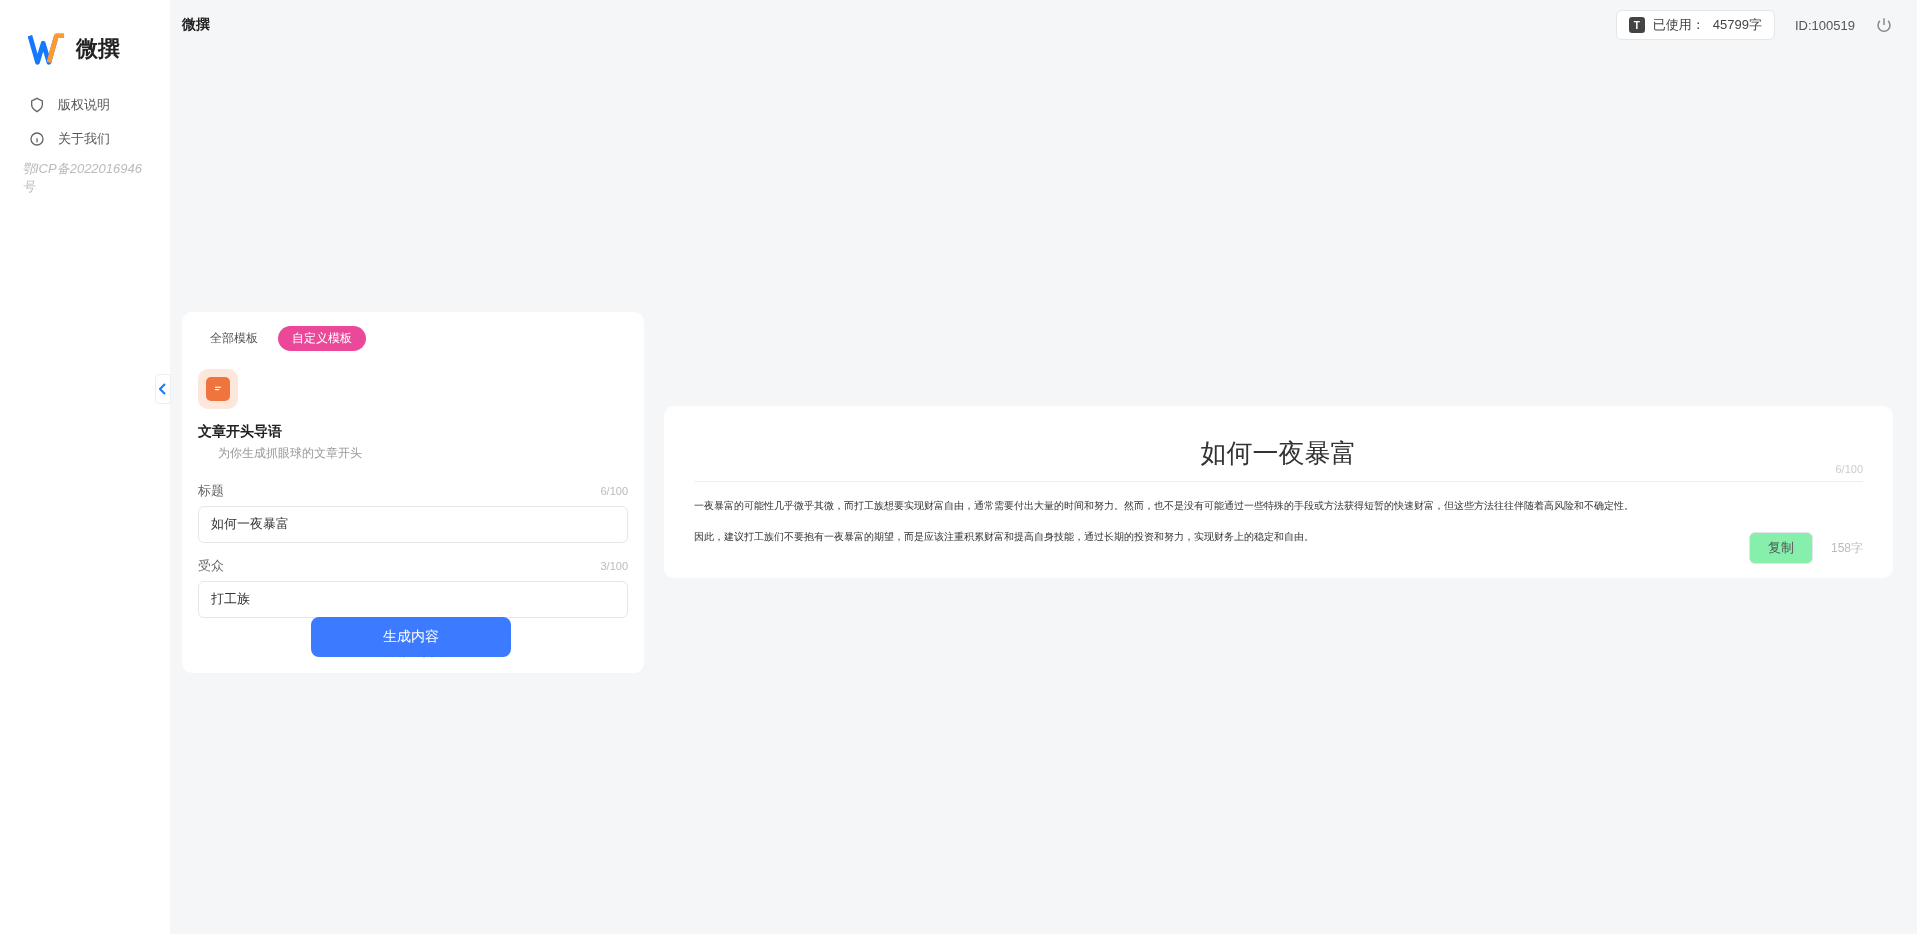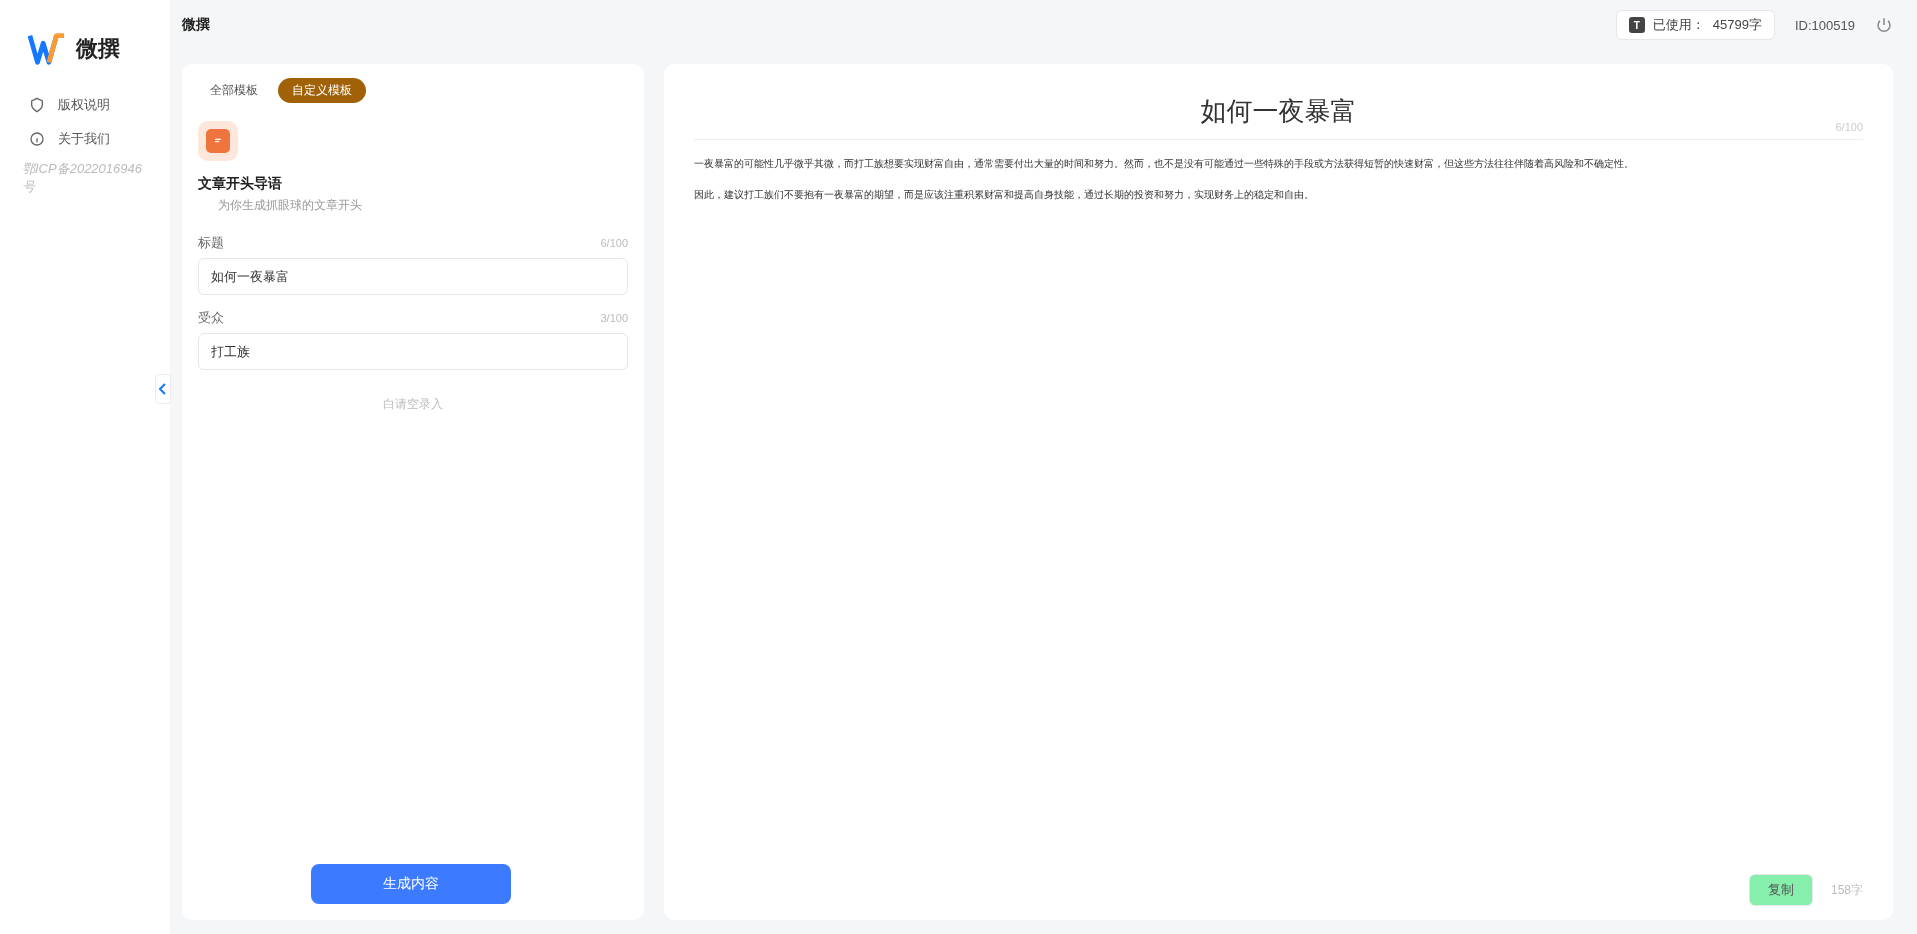--- a/index.html
+++ b/index.html
@@ -84,35 +84,35 @@
   gap: 8px;
   font-size: 13px;
   color: #444;
 }
 .usage-badge .t-icon {
   width: 16px; height: 16px; background:#444; color:#fff; border-radius:3px;
   display:flex;align-items:center;justify-content:center; font-size:10px; font-weight:700;
 }
 .userid { font-size: 13px; color: #555; }
 .power-icon { width:18px;height:18px; color:#888; cursor:pointer; }
-.content { flex:1; display:flex; gap: 20px; padding: 14px 24px 14px 12px; min-height:0; }
+.content { flex:1; display:flex; gap: 20px; padding: 14px 24px 14px 12px; min-height:0;align-items:center; }
 .panel {
   background: #fff;
   border-radius: 10px;
   display:flex; flex-direction:column;
 }
 .panel-left { width: 462px; position:relative; }
 .panel-right { flex: 1; position:relative; padding: 20px 30px 20px 30px; }
 .tabs {
   display:flex; gap: 6px; padding: 14px 14px 0 14px;
 }
 .tab {
   padding: 4px 14px; border-radius: 14px; font-size: 12px; color:#555; cursor:pointer;
 }
-.tab.active { background: #a16207; color:#fff; }
+.tab.active { background: #ec4899; color:#fff; }
 .template-block {
   display:flex; gap: 14px; align-items:flex-start; padding: 18px 16px 10px 16px; flex-direction: column;
 }
 .template-icon {
   width: 40px; height: 40px; border-radius: 10px; background:#fde7db;
   display:flex;align-items:center;justify-content:center;
 }
 .template-icon-inner {
   width:24px;height:24px;background:#f0743d;border-radius:5px;display:flex;align-items:center;justify-content:center;color:#fff;font-size:12px;
 }

